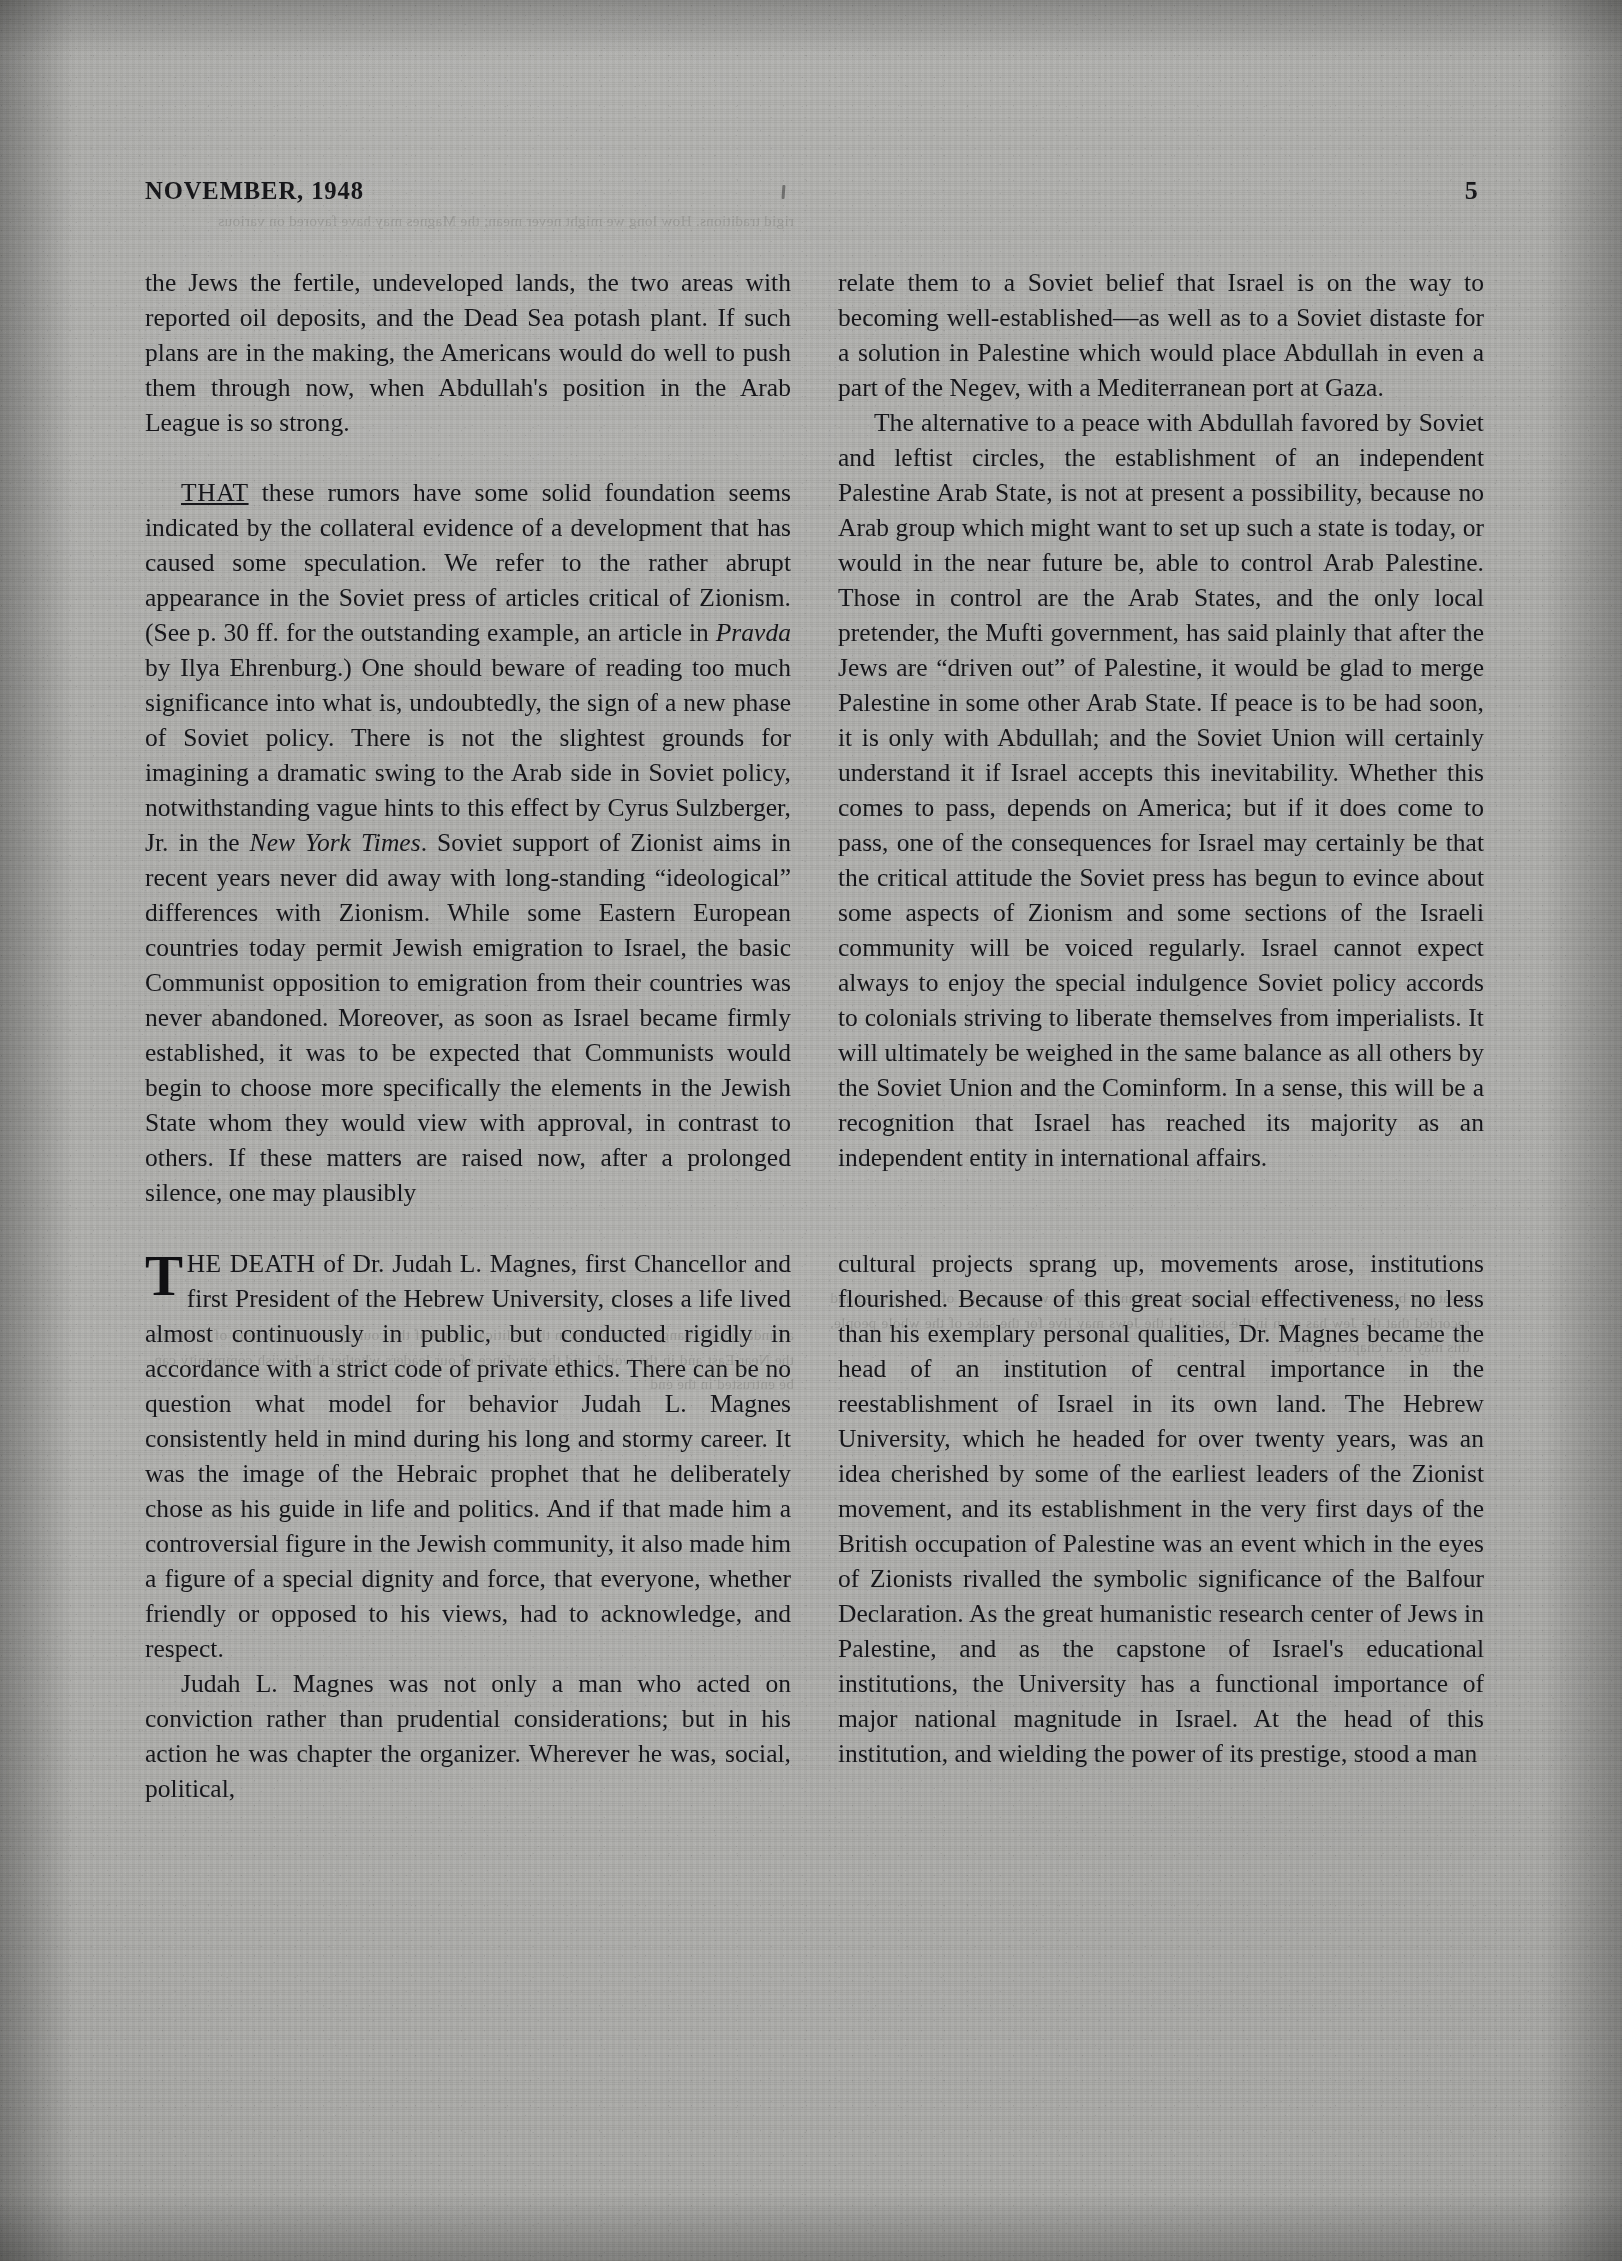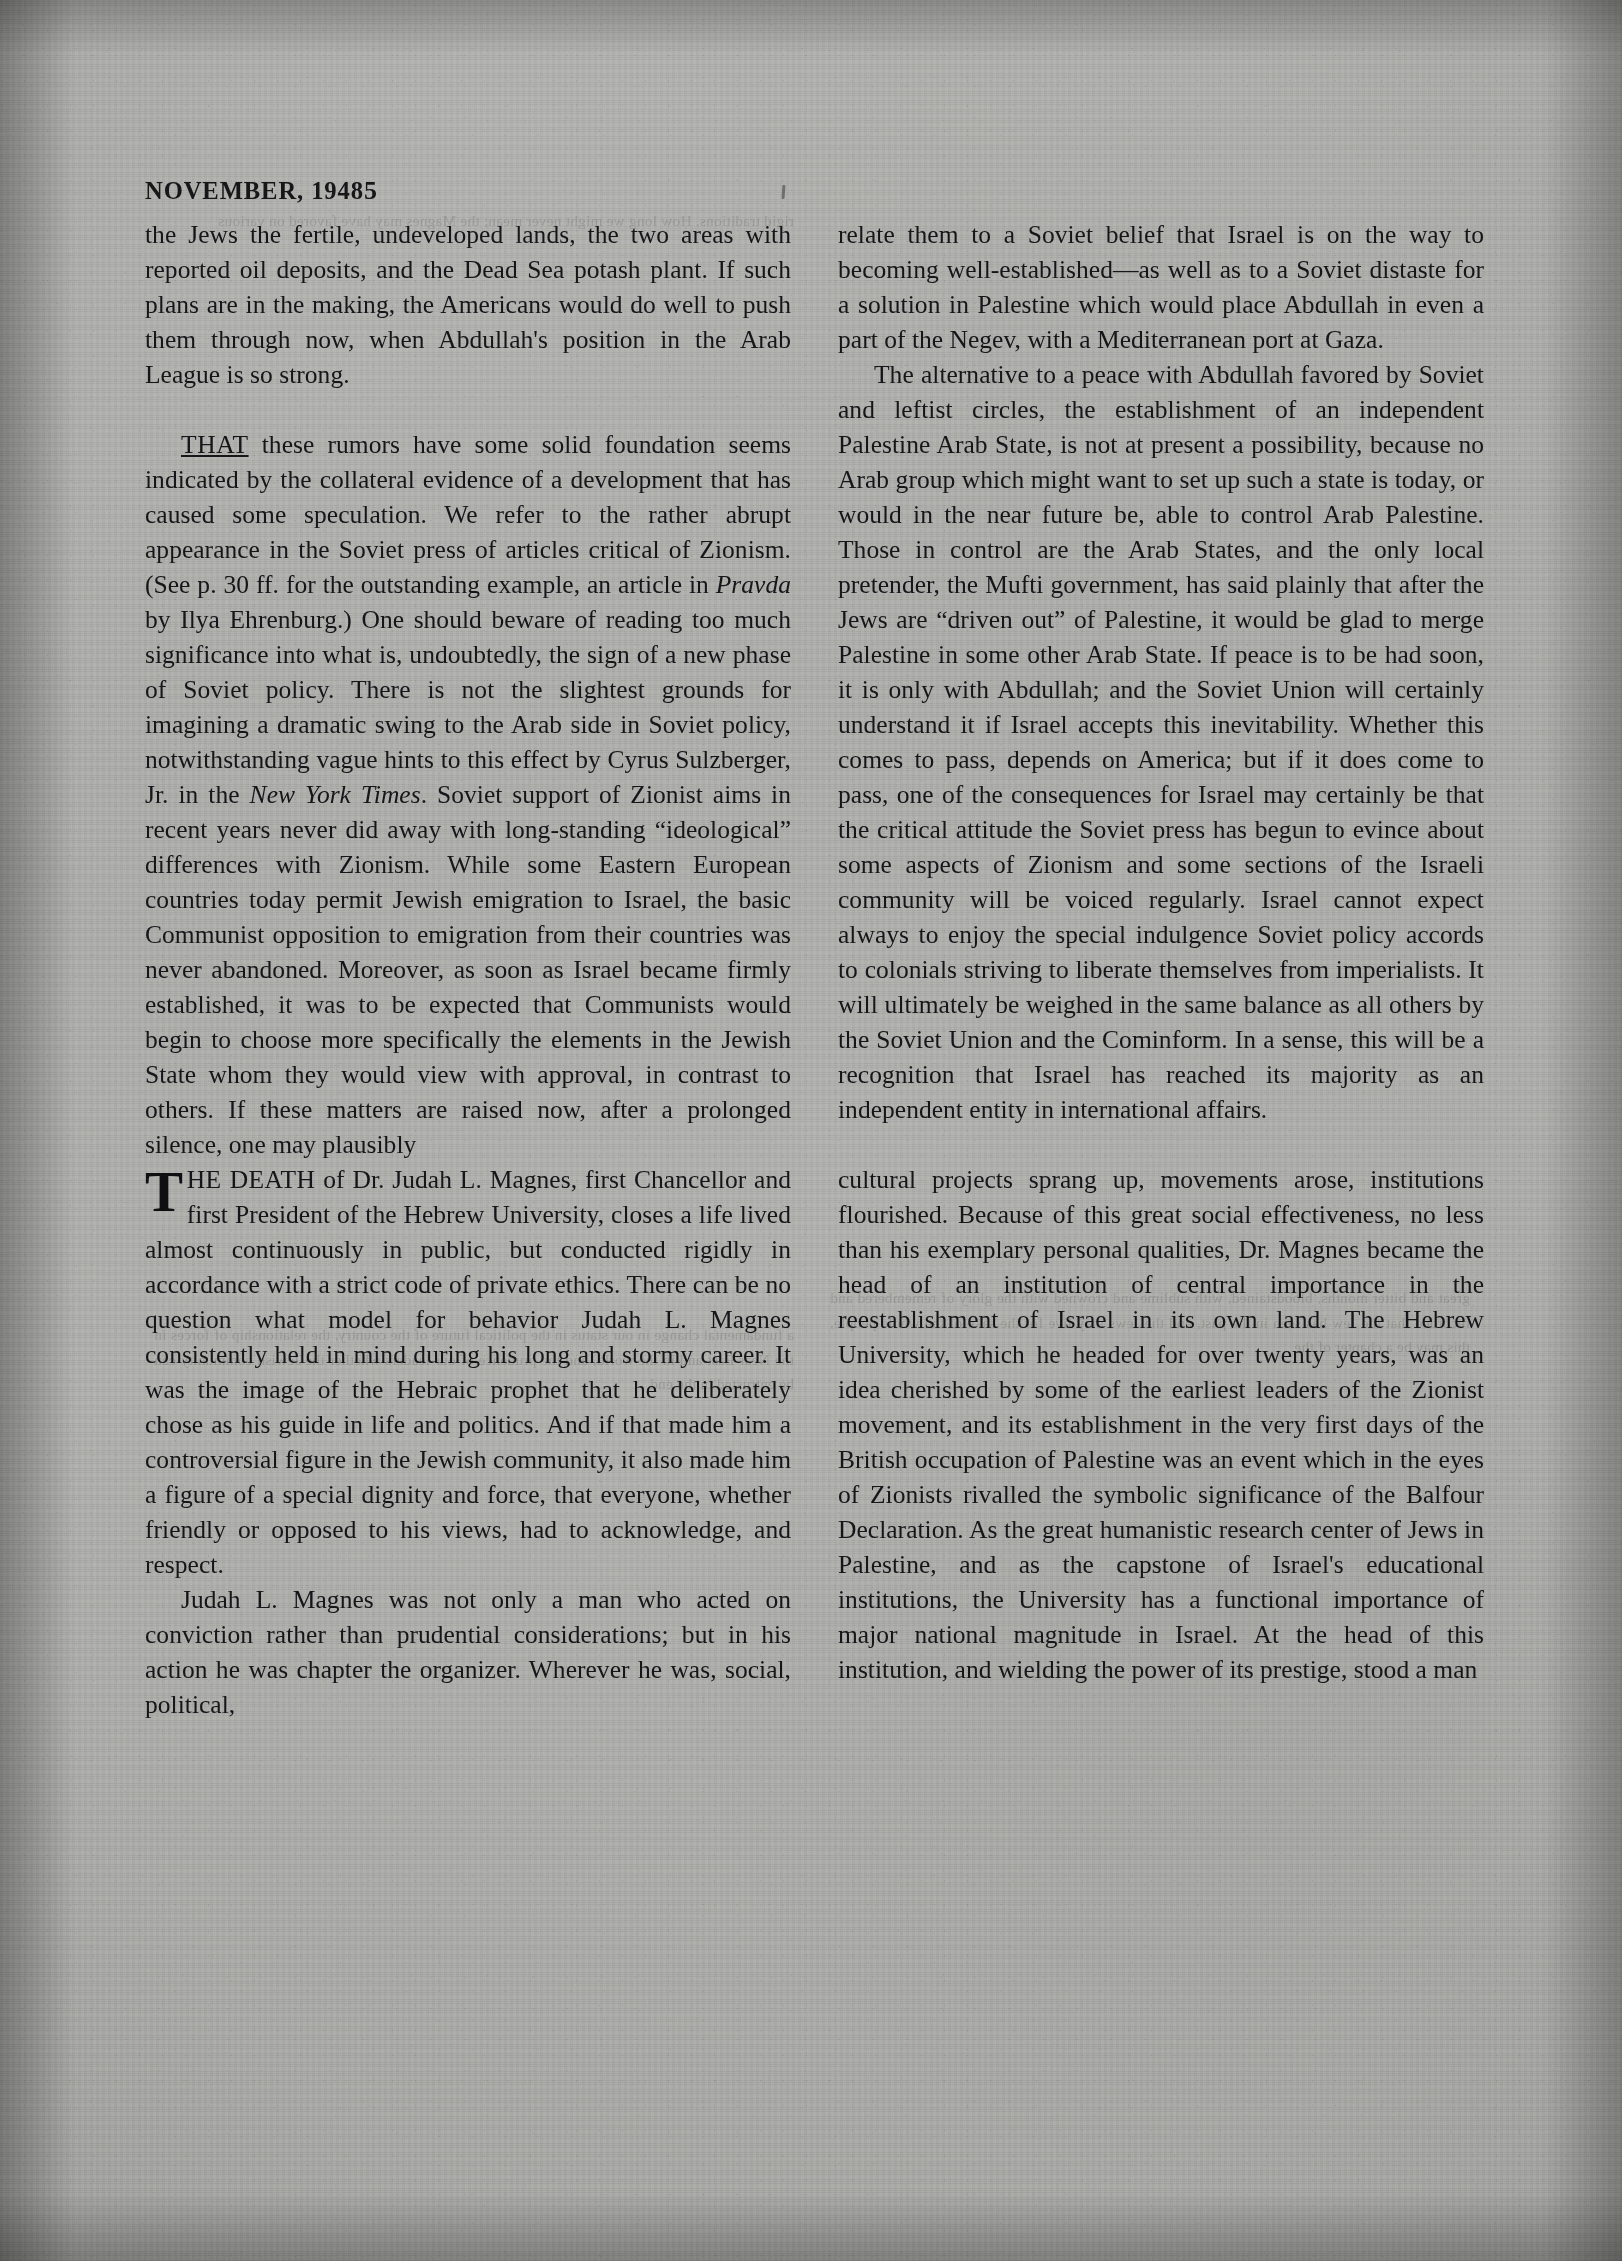--- a/index.html
+++ b/index.html
@@ -64,22 +64,23 @@
   #content {
     position: absolute;
     left: 145px;
     top: 176px;
     width: 1339px;
   }
 
   
   .running-head {
     display: flex;
+    justify-content: space-between;
     align-items: baseline;
-    margin-bottom: 11px;
+    margin-bottom: 23px;
   }
   .running-head-date {
     font-size: 24.6px;
     font-weight: 700;
     font-variant: small-caps;
     letter-spacing: 0.9px;
     color: #17171a;
   }
   .running-head-page {
     font-size: 26px;
@@ -100,20 +101,21 @@
     transform: rotate(4deg);
   }
 
   
   .cols {
     display: flex;
     gap: 47px;
   }
   .col {
     width: 646px;
+    margin-top: 36px;
   }
 
   .body-text {
     font-size: 25.5px;
     line-height: 35px;
     text-align: justify;
     text-justify: inter-word;
     color: #16161a;
     letter-spacing: 0.03px;
     -webkit-font-smoothing: none;

